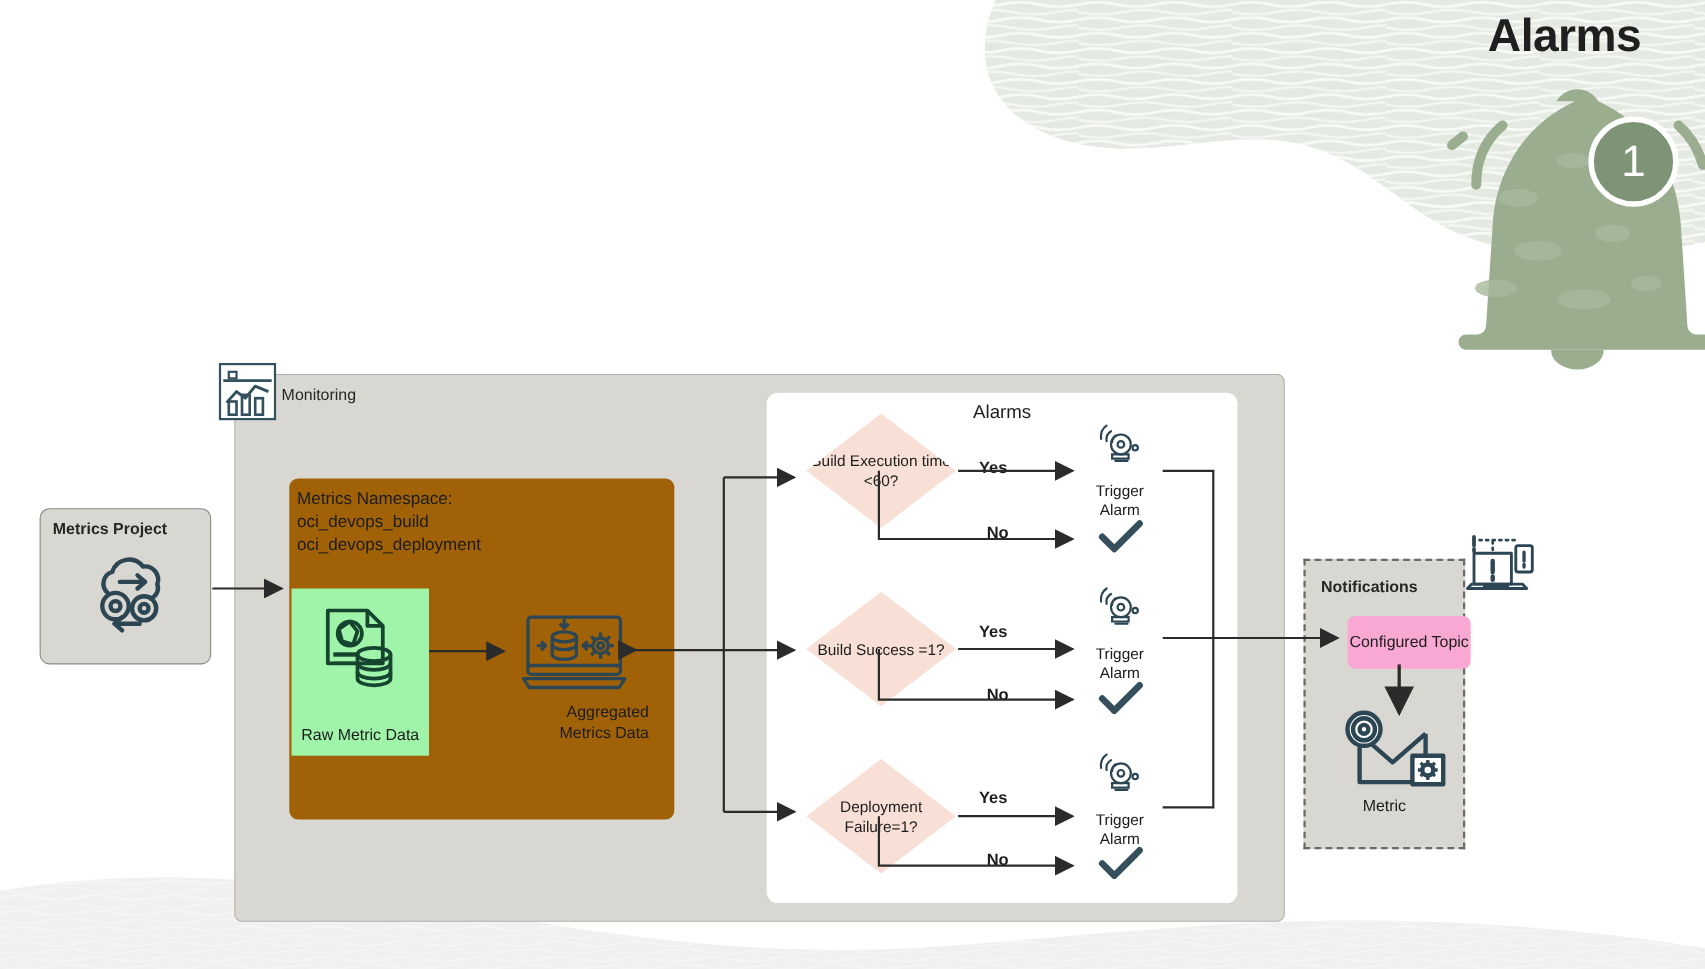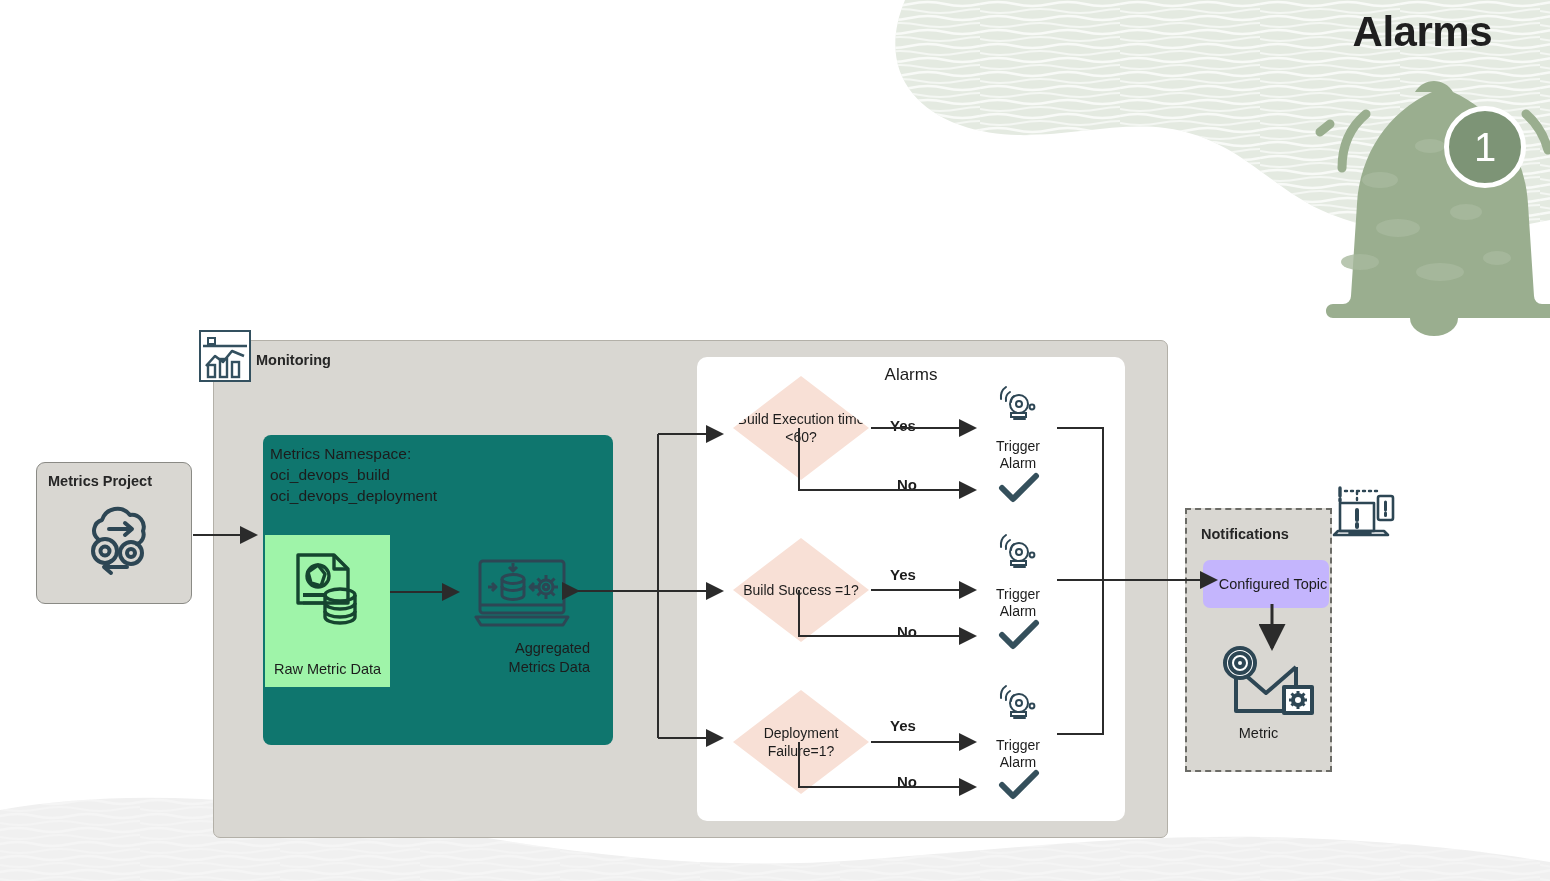--- a/index.html
+++ b/index.html
@@ -45,32 +45,32 @@
   .devops-icon{position:absolute;left:44px;top:42px;}
 
   
   .monitoring-box{
     position:absolute;left:213px;top:340px;width:955px;height:498px;
     background:#d9d7d2;border:1px solid #b3b0a8;border-radius:7px;
     box-sizing:border-box;
   }
   .monitoring-label{
     position:absolute;left:256px;top:352px;
-    font-size:14.5px;font-weight:bold;color:#262626;
+    font-size:14.5px;font-weight:normal;color:#262626;
   }
   .monitoring-icon{
     position:absolute;left:199px;top:330px;
     width:52px;height:52px;background:#ffffff;
     border:2px solid #33505f;box-sizing:border-box;
   }
 
   
   .metrics-card{
     position:absolute;left:263px;top:435px;width:350px;height:310px;
-    background:#0f766e;border-radius:8px;
+    background:#a16207;border-radius:8px;
   }
   .metrics-text{
     position:absolute;left:7px;top:8px;
     font-size:15.5px;line-height:21px;color:#1c1c1c;white-space:pre-line;
   }
   .raw-metric{
     position:absolute;left:2px;top:100px;width:125px;height:152px;
     background:#9ff4a9;
   }
   .raw-metric .cap{
@@ -119,23 +119,23 @@
   
   .notif-box{
     position:absolute;left:1185px;top:508px;width:147px;height:264px;
     background:#d9d7d2;border:2px dashed #6b6b66;box-sizing:border-box;
   }
   .notif-label{
     position:absolute;left:14px;top:16px;
     font-size:14.5px;font-weight:bold;color:#262626;
   }
   .topic-box{
-    position:absolute;left:16px;top:50px;width:112px;height:48px;
-    background:#c4b5fd;border-radius:7px;
-    display:flex;align-items:center;justify-content:center;padding-left:14px;
+    position:absolute;left:38px;top:50px;width:112px;height:48px;
+    background:#f9a8d4;border-radius:7px;
+    display:flex;align-items:center;justify-content:center;
   }
   .topic-box span{font-size:14.5px;line-height:18px;text-align:center;color:#1c1c1c;}
   .email-cap{
     position:absolute;left:0;right:0;top:215px;text-align:center;
     font-size:14.5px;color:#1c1c1c;
   }
   .laptop-icon{position:absolute;left:1332px;top:482px;}
   .email-icon{position:absolute;left:1222px;top:645px;}
 
   svg{display:block;overflow:visible;}

